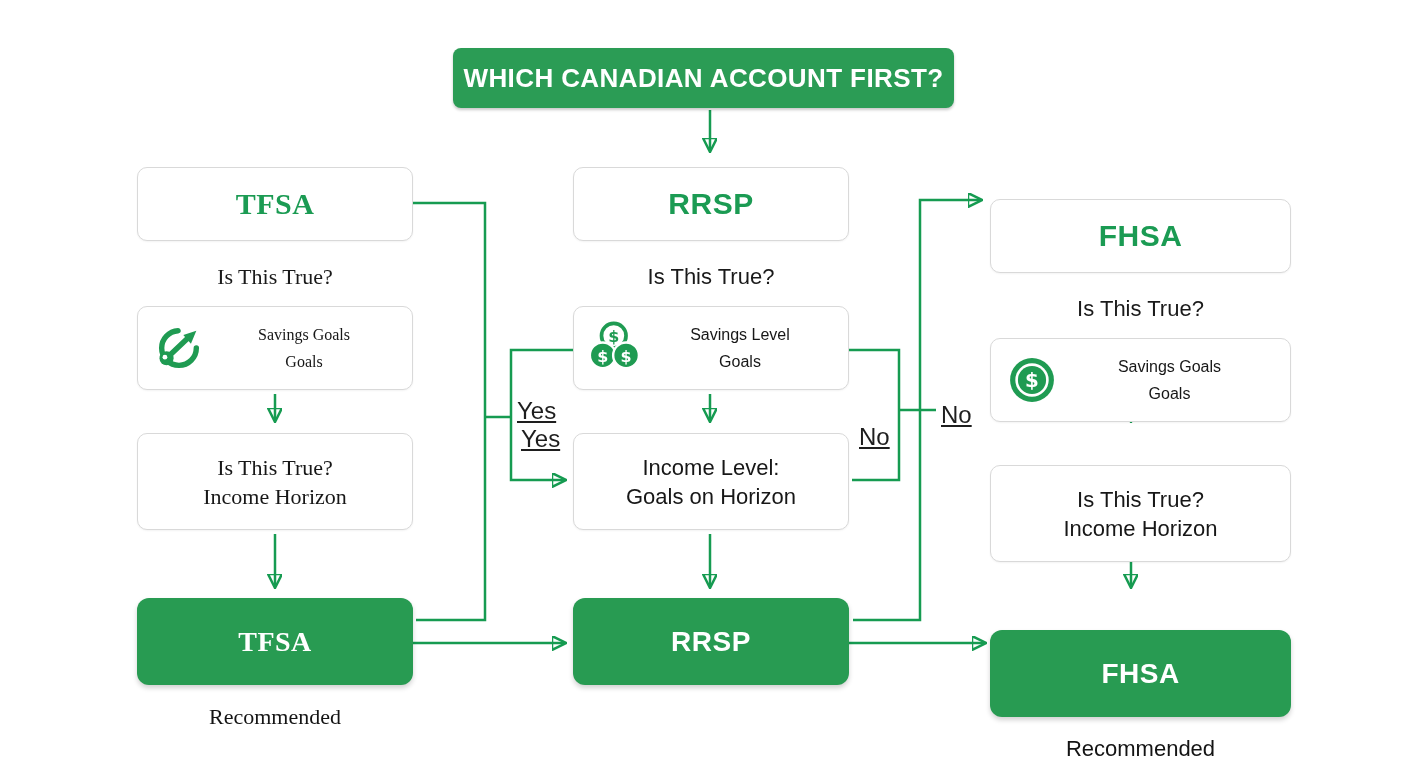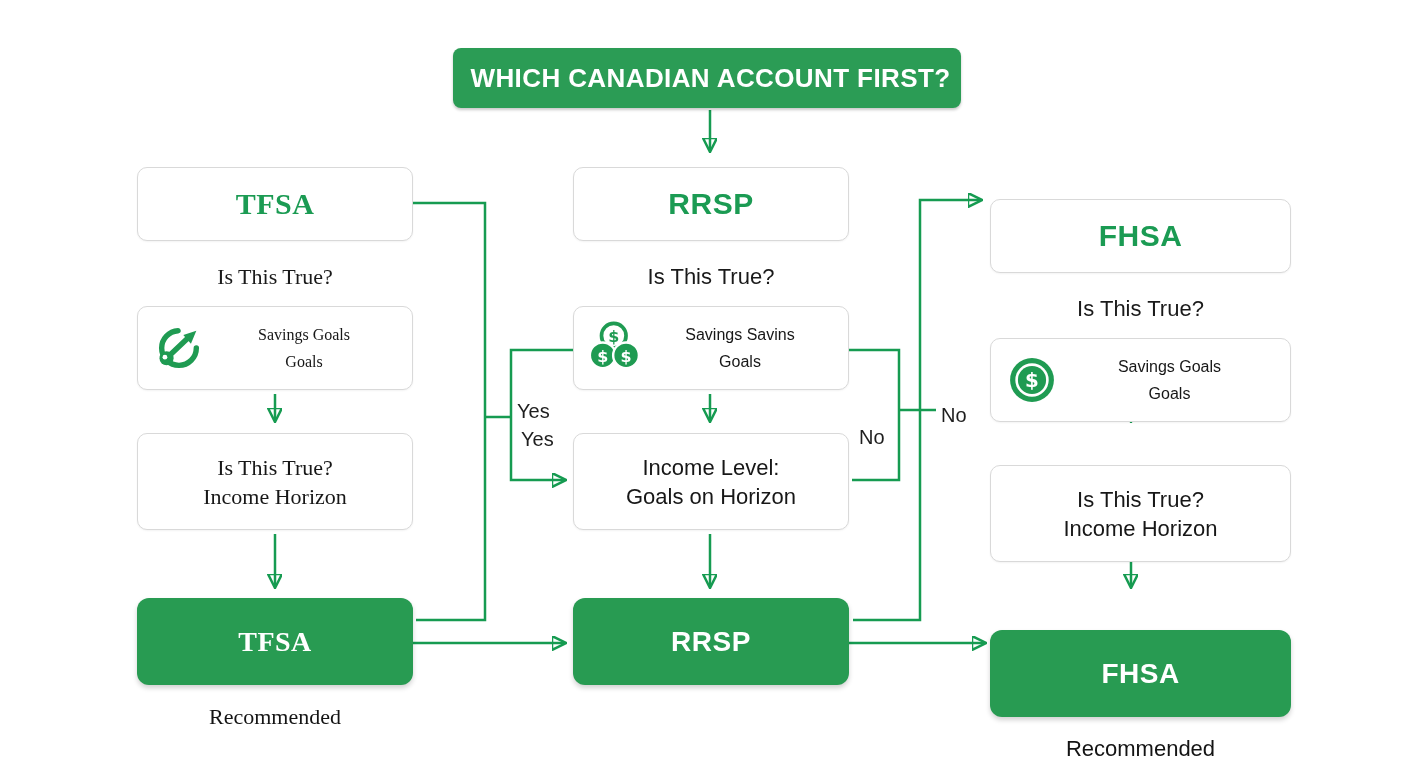--- a/index.html
+++ b/index.html
@@ -10,21 +10,20 @@
   .abs{position:absolute;}
   
   .col-tfsa{left:137px;width:276px;font-family:Liberation Serif, serif;}
   .col-rrsp{left:573px;width:276px;}
   .col-fhsa{left:990px;width:301px;margin-top:32px;}
   
   .title-box{
     left:453px;top:48px;width:501px;height:60px;background:#2b9c55;border-radius:8px;
     display:flex;align-items:center;justify-content:center;
     box-shadow:0 2px 3px rgba(0,0,0,0.22);
-    padding-left:7px;
   }
   .title-box .t{
     color:#ffffff;font-weight:bold;font-size:26px;letter-spacing:0.4px;
   }
   
   .wbox{
     background:#ffffff;border:1.6px solid #d9d9d9;border-radius:10px;
     display:flex;align-items:center;justify-content:center;box-sizing:border-box;
     box-shadow:0 1px 2px rgba(0,0,0,0.05);
   }
@@ -39,21 +38,21 @@
   .condition-box .txt{text-align:center;font-size:22px;line-height:29px;color:#171717;}
   .result-box{
     top:598px;height:87px;background:#289b52;border-radius:12px;
     display:flex;align-items:center;justify-content:center;
     box-shadow:0 3px 5px rgba(0,0,0,0.18);
   }
   .result-box .r{color:#ffffff;font-size:28px;font-weight:bold;letter-spacing:0.5px;}
   .caption{top:702px;height:30px;display:flex;align-items:center;justify-content:center;
     font-size:22px;color:#141414;}
   
-  .edge-label{font-size:20px;color:#1e1e1e;line-height:22px;}
+  .edge-label{font-size:24px;color:#1e1e1e;line-height:22px;text-decoration:underline;}
   #lbl-yes-upper{left:517px;top:400px;}
   #lbl-yes-lower{left:521px;top:428px;}
   #lbl-no-left{left:859px;top:426px;}
   #lbl-no-right{left:941px;top:404px;}
   
   #wires{left:0;top:0;width:1408px;height:768px;pointer-events:none;}
   #wires path{stroke:#169b51;stroke-width:2.5;fill:none;}
 </style>
 </head>
 <body>
@@ -128,21 +127,21 @@
           <circle cx="21" cy="12" r="10" fill="#ffffff" stroke="#1f9b52" stroke-width="3"></circle>
           <text x="21" y="17" font-size="13" fill="#1f9b52">$</text>
           <circle cx="12" cy="28" r="10.5" fill="#1f9b52" stroke="#ffffff" stroke-width="2"></circle>
           <text x="12" y="33" font-size="13" fill="#ffffff">$</text>
           <circle cx="31" cy="28" r="10.5" fill="#1f9b52" stroke="#ffffff" stroke-width="2"></circle>
           <text x="31" y="33" font-size="13" fill="#ffffff">$</text>
         </g>
       </svg>
     </span>
     <span class="txt">
-      <span>Savings Savins</span><br>
+      <span>Savings Level</span><br>
       <span>Goals</span>
     </span>
   </div>
   <div class="abs wbox condition-box col-rrsp">
     <span class="txt">
       <span>Income Level:</span><br>
       <span>Goals on Horizon</span>
     </span>
   </div>
   <div class="abs result-box col-rrsp">

